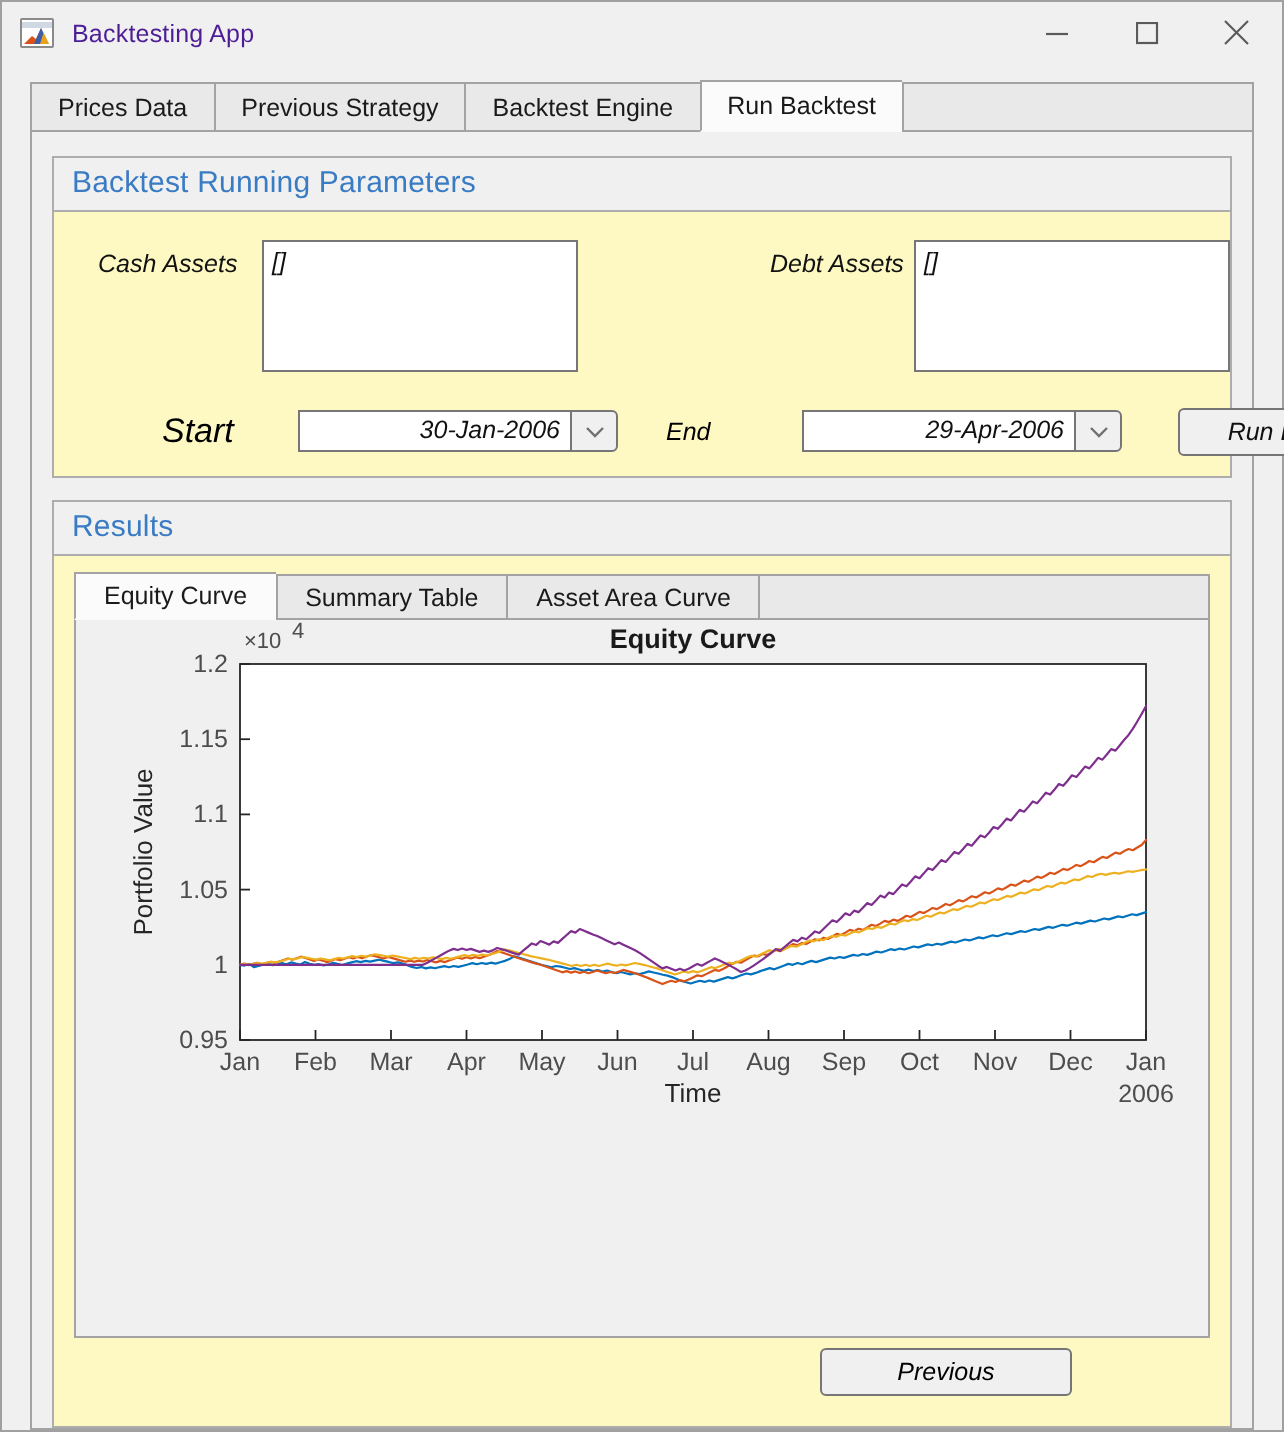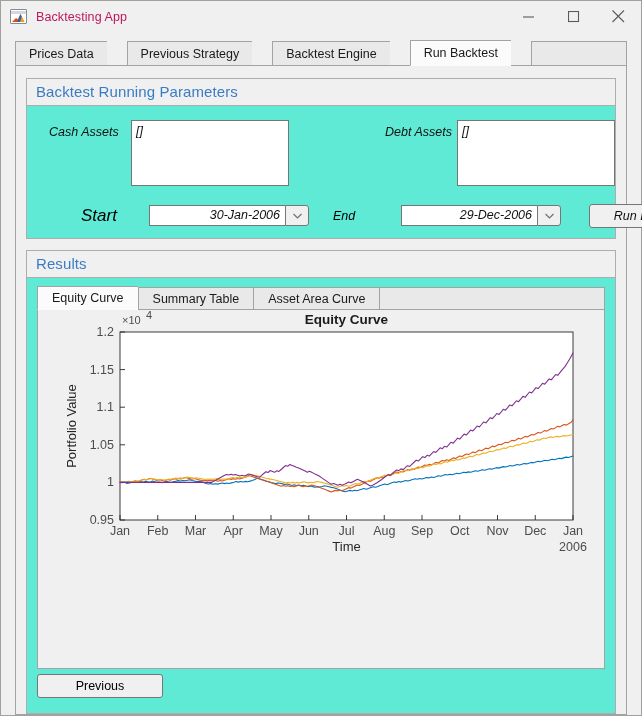--- a/index.html
+++ b/index.html
@@ -29,33 +29,33 @@
   .app-icon{
     width:17px;height:15px;margin-left:9px;margin-right:9px;
     border:1px solid #8a8a8a;background:#fff;
     position:relative;box-sizing:border-box;flex:0 0 auto;
     border-radius:1px;
     overflow:hidden;
   }
   .app-icon .bar{position:absolute;top:1px;left:0;right:0;height:3px;background:#cfd8e3;}
   .app-icon svg{position:absolute;left:1px;top:3px;}
   .titletext{
-    font-size:12.5px;color:#be185d;letter-spacing:.1px;
+    font-size:12.5px;color:#4c1d95;letter-spacing:.1px;
     flex:1 1 auto;
   }
   .winbtns{display:flex;height:31px;flex:0 0 auto;}
   .winbtn{
     width:45px;height:31px;display:flex;align-items:center;justify-content:center;
   }
   .winbtn svg{display:block;}
   
   .tabstrip{
     height:26px;margin:7px 14px 0 14px;
     display:flex;align-items:flex-end;
-    position:relative;flex:0 0 auto;gap:20px;
+    position:relative;flex:0 0 auto;
   }
   .tabstrip:after{
     content:"";position:absolute;left:0;right:0;bottom:0;height:1px;background:#a3a3a3;
   }
   .tab{
     height:25px;line-height:24px;
     padding:0 13px;
     background:#e9e9e9;
     border:1px solid #a3a3a3;
     border-right:none;
@@ -83,21 +83,21 @@
     border:1px solid #a3a3a3;border-top:none;
     flex:1 1 auto;
     box-sizing:border-box;
     position:relative;
     display:flex;flex-direction:column;
     padding:12px 10px 0 10px;
   }
   
   .panel{
     border:1px solid #adadad;
-    background:#5eead4;
+    background:#fef9c3;
     box-sizing:border-box;
     position:relative;
   }
   .panel-title{
     font-size:15px;color:#3a7cc4;
     padding:4px 0 5px 9px;
     border-bottom:1px solid #adadad;
     background:#f0f0f0;
     letter-spacing:.1px;
   }
@@ -169,22 +169,23 @@
     background:#fbfbfb;height:24px;line-height:23px;
     border-bottom:1px solid #fbfbfb;z-index:3;
   }
   .itab-filler{flex:1 1 auto;height:23px;background:#e9e9e9;border:1px solid #a3a3a3;box-sizing:border-box;}
   .itabbody{
     border:1px solid #a3a3a3;border-top:none;background:#f0f0f0;
     flex:1 1 auto;box-sizing:border-box;min-height:0;
     position:relative;
   }
   .prevrow{
-    flex:0 0 auto;height:34px;display:flex;align-items:center;
+    flex:0 0 auto;height:34px;display:flex;align-items:center;justify-content:flex-end;
     padding-right:69px;
+    font-style:italic;
   }
   .prevbtn{
     height:22px;min-width:100px;background:#f0f0f0;border:1px solid #767676;border-radius:3px;
     font-size:12.5px;display:flex;align-items:center;justify-content:center;padding:0 12px;
   }
   
   .bottombar{
     flex:0 0 auto;height:38px;display:flex;align-items:center;
     padding-left:22px;gap:8px;
   }
@@ -262,21 +263,21 @@
           <div class="datefield">
             <div class="dtext">30-Jan-2006</div>
             <div class="dbtn">
               <svg width="9" height="6" viewBox="0 0 9 6">
                   <path d="M0.5 1 L4.5 5 L8.5 1" fill="none" stroke="#707070" stroke-width="1.2"></path>
                 </svg>
             </div>
           </div>
           <div class="lbl-end">End</div>
           <div class="datefield">
-            <div class="dtext">29-Dec-2006</div>
+            <div class="dtext">29-Apr-2006</div>
             <div class="dbtn">
               <svg width="9" height="6" viewBox="0 0 9 6">
                   <path d="M0.5 1 L4.5 5 L8.5 1" fill="none" stroke="#707070" stroke-width="1.2"></path>
                 </svg>
             </div>
           </div>
           <div class="runbtn">Run Backtest</div>
         </div>
       </div>
     </div>

